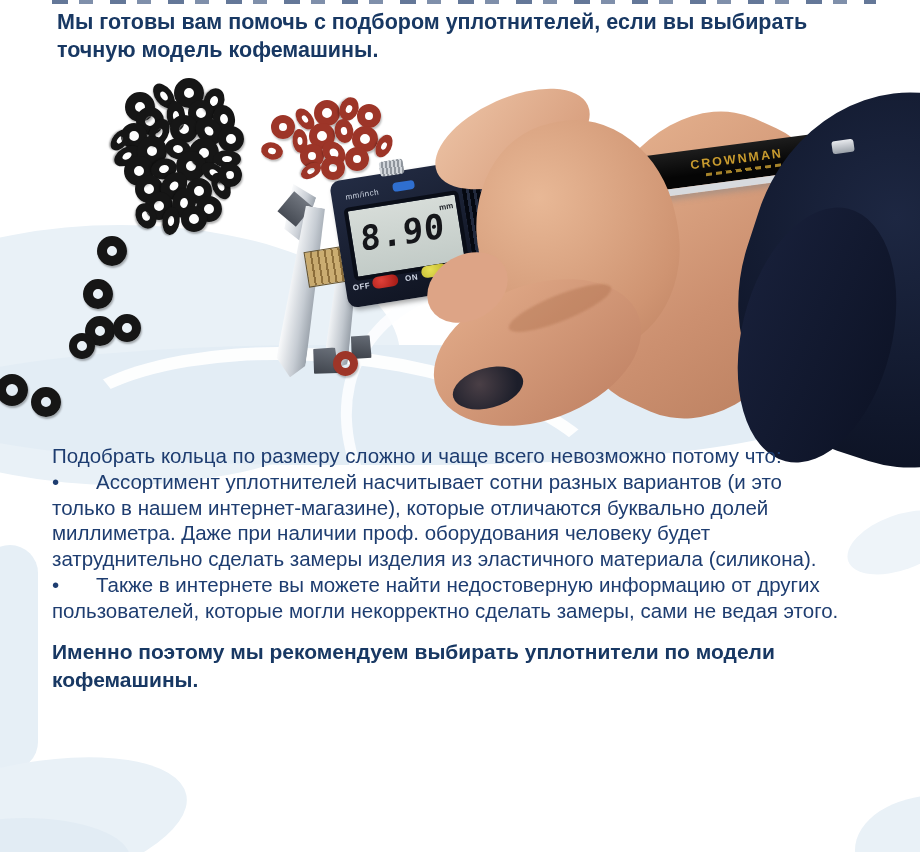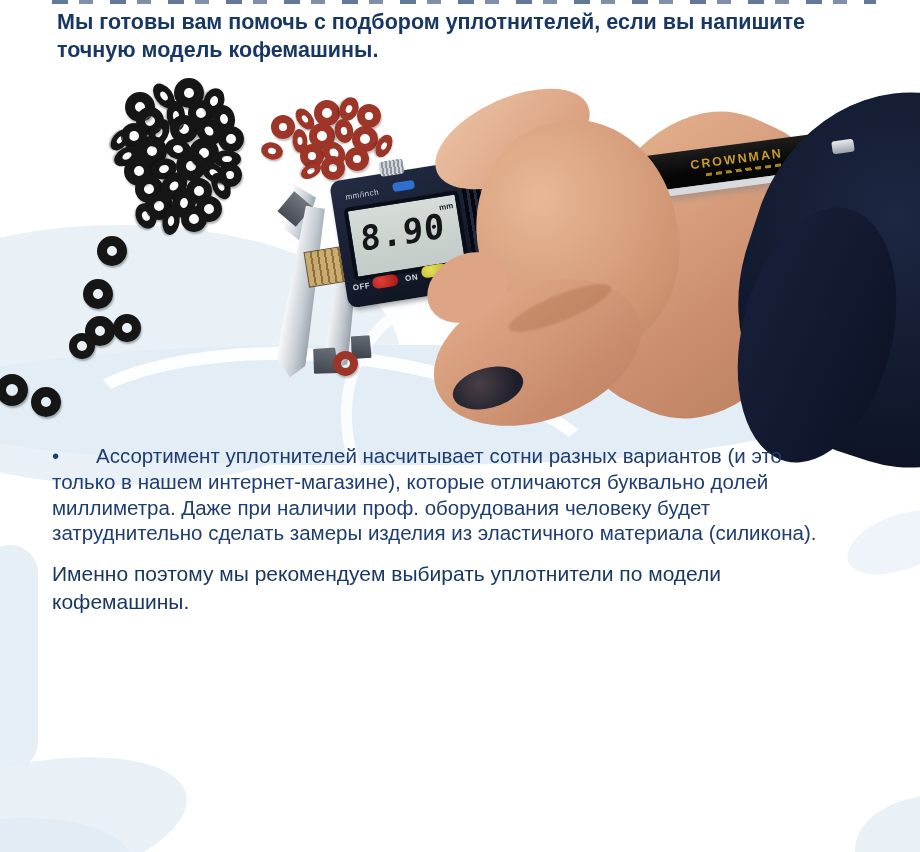--- a/index.html
+++ b/index.html
@@ -18,21 +18,21 @@
   .headline{
     position:absolute;left:57px;top:8px;width:830px;
     font-size:21.5px;line-height:28px;font-weight:bold;color:#183863;margin:0;
   }
   .body-text{
     position:absolute;left:52px;top:443px;width:792px;
     font-size:20.5px;line-height:25.8px;color:#1e3d70;
   }
   .body-text p{margin:0;}
   .bchar{display:inline-block;width:44px;}
-  .closing{font-weight:normal;font-size:21px;line-height:28px;margin-top:14px !important;color:#183863;}
+  .closing{font-weight:bold;font-size:21px;line-height:28px;margin-top:14px !important;color:#183863;}
   
   .photo{position:absolute;left:0;top:0;width:920px;height:852px;pointer-events:none;}
   .shape{position:absolute;}
   
   .wmA{left:-160px;top:225px;width:560px;height:260px;background:#e9f1f7;border-radius:50%;}
   .wmB{left:-80px;top:345px;width:900px;height:120px;background:#e3edf5;border-radius:45%;}
   .arcA{left:40px;top:350px;width:560px;height:230px;border:13px solid transparent;border-top-color:#ffffff;border-radius:50%;transform:rotate(6deg);opacity:.95;}
   .arcB{left:330px;top:290px;width:420px;height:310px;border:11px solid transparent;border-left-color:#fdfeff;border-radius:50%;transform:rotate(28deg);opacity:.9;}
   .wmD{left:-18px;top:545px;width:56px;height:225px;background:#e6eff6;border-radius:28px;}
   .wmE{left:-150px;top:765px;width:340px;height:130px;background:#e9f1f7;border-radius:50%;transform:rotate(-12deg);}
@@ -115,21 +115,21 @@
   .sleeve2{left:742px;top:205px;width:150px;height:260px;border-radius:50%;transform:rotate(14deg);
     background:linear-gradient(100deg,#18203a,#0d1326);}
 </style>
 </head>
 <body>
 
 <div class="canvas">
 
   <div class="top-artifact"></div>
 
-  <p class="headline">Мы готовы вам помочь с подбором уплотнителей, если вы напишите точную модель кофемашины.</p>
+  <p class="headline">Мы готовы вам помочь с подбором уплотнителей, если вы выбирать точную модель кофемашины.</p>
 
   <div class="photo">
 
     <div class="shape wmA"></div>
     <div class="shape wmB"></div>
     <div class="shape arcA"></div>
     <div class="shape arcB"></div>
     <div class="shape wmD"></div>
     <div class="shape wmE"></div>
     <div class="shape wmE2"></div>
@@ -232,17 +232,19 @@
     <div class="shape hook"></div>
     <div class="shape hb1"></div>
     <div class="shape hb2"></div>
     <div class="shape hb3"></div>
     <div class="shape hb4"></div>
     <div class="shape crease"></div>
     <div class="shape darkFinger"></div>
   </div>
 
   <div class="body-text">
+    <p class="intro">Подобрать кольца по размеру сложно и чаще всего невозможно потому что:</p>
     <p class="bullet"><span class="bchar">•</span><span class="btext">Ассортимент уплотнителей насчитывает сотни разных вариантов (и это только в нашем интернет-магазине), которые отличаются буквально долей миллиметра. Даже при наличии проф. оборудования человеку будет затруднительно сделать замеры изделия из эластичного материала (силикона).</span></p>
+    <p class="bullet"><span class="bchar">•</span><span class="btext">Также в интернете вы можете найти недостоверную информацию от других пользователей, которые могли некорректно сделать замеры, сами не ведая этого.</span></p>
     <p class="closing">Именно поэтому мы рекомендуем выбирать уплотнители по модели кофемашины.</p>
   </div>
 
 </div>
 
 </body></html>

